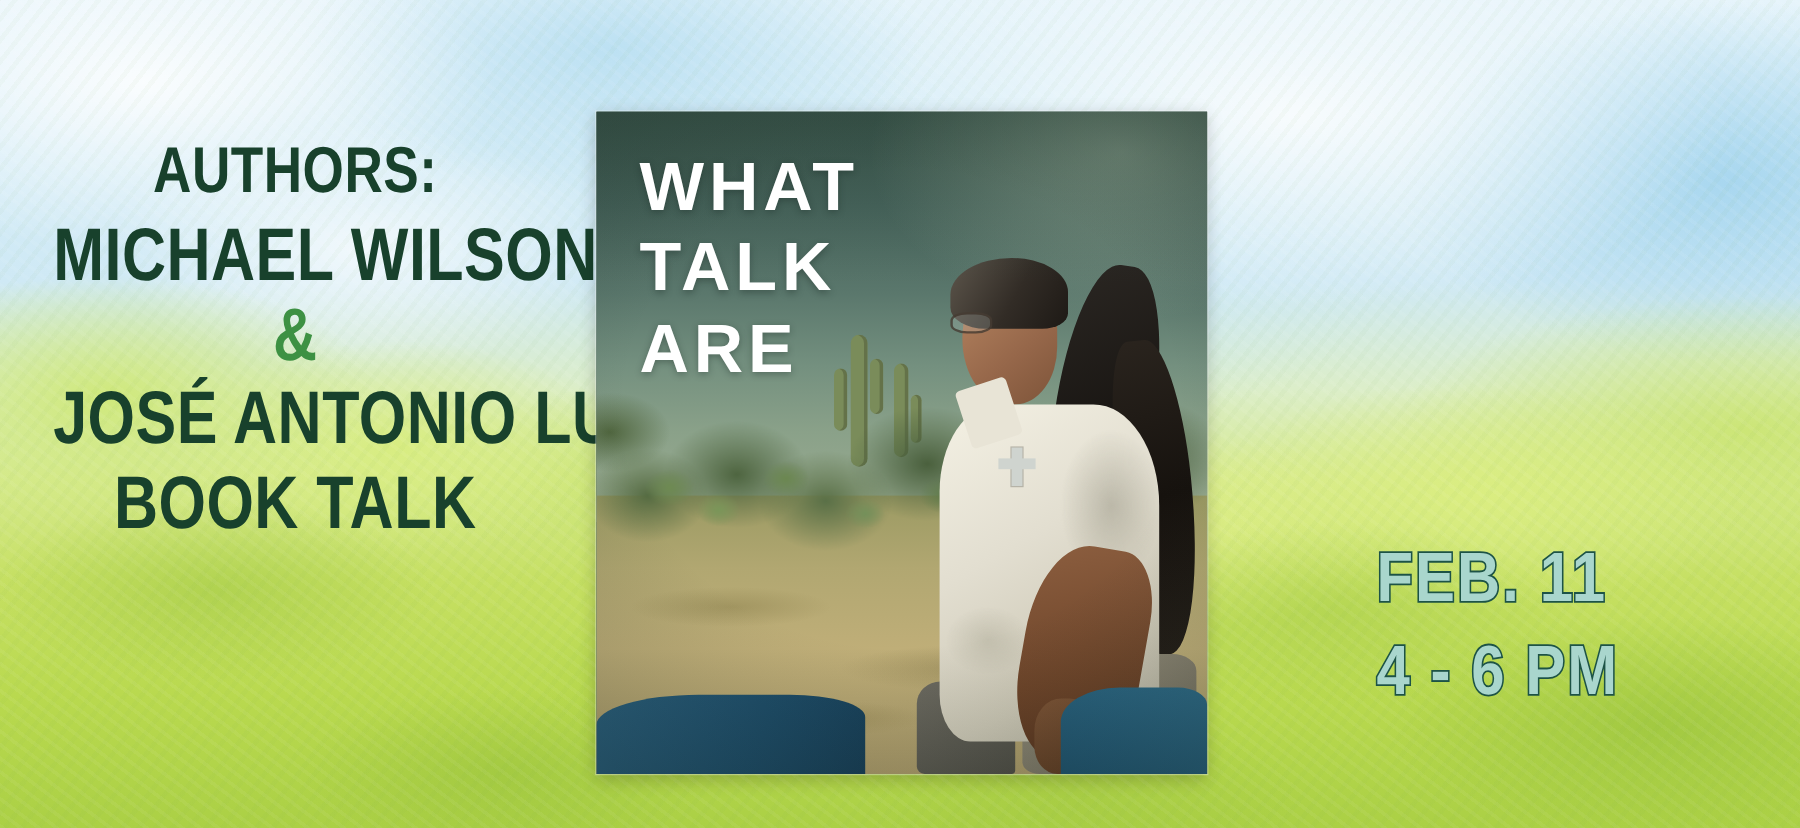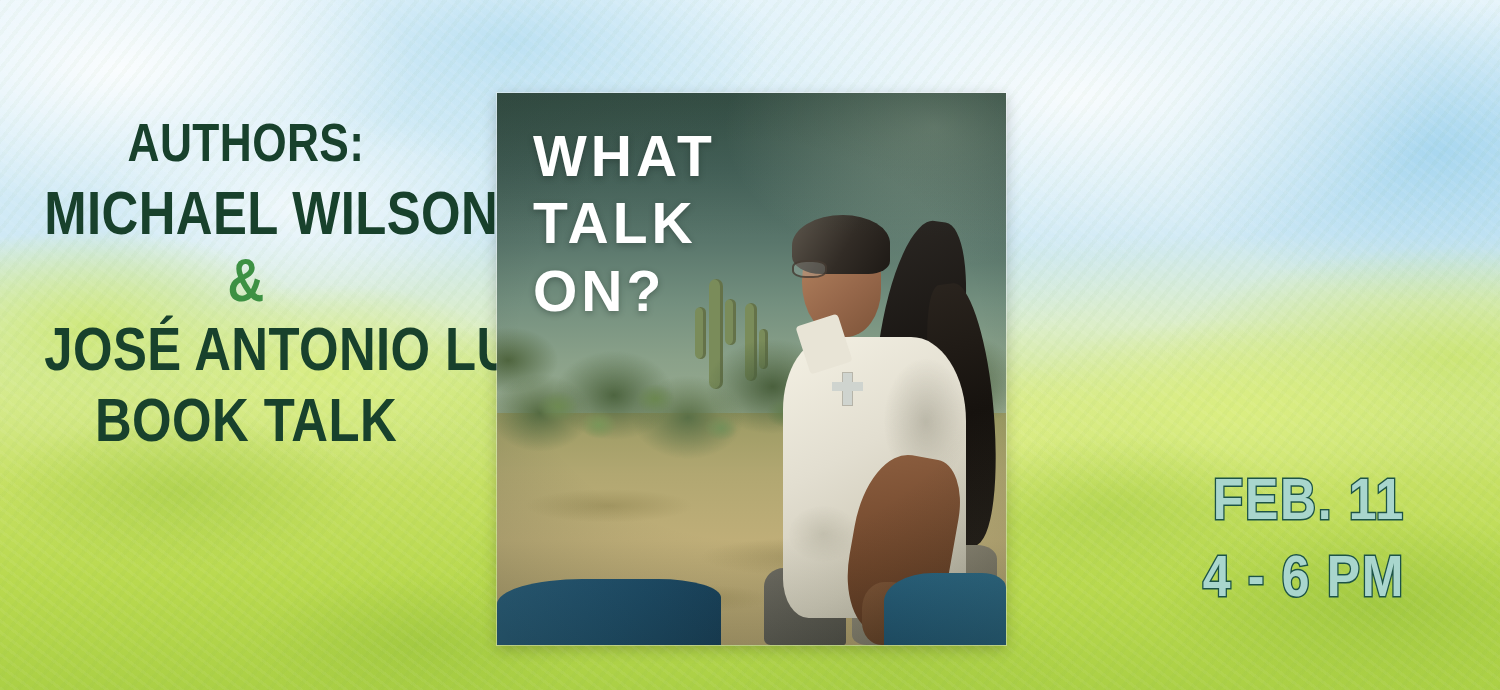--- a/index.html
+++ b/index.html
@@ -260,23 +260,23 @@
     font-size:57px;
     line-height:1.18;
     letter-spacing:4px;
     text-shadow:0 2px 6px rgba(20,35,28,.35);
   }
   .cover-text span { display:block; }
 
   
   .date-col {
     position:absolute;
-    right:74px; top:469px;
+    right:74px; top:452px;
     width:300px;
-    text-align:right;
+    text-align:left;
     z-index:5;
   }
   .dl {
     font-family:"Liberation Sans Narrow","Liberation Sans", sans-serif;
     font-weight:700;
     font-size:58px;
     line-height:1.02;
     letter-spacing:2px;
     color:#a9d6cd;
     text-transform:uppercase;
@@ -338,21 +338,21 @@
       <div class="p-hand"></div>
     </div>
 
     <div class="cv-blue-left"></div>
     <div class="cv-blue-right"></div>
     <div class="cv-grade"></div>
 
     <div class="cover-text">
       <span>WHAT</span>
       <span>TALK</span>
-      <span>ON?</span>
+      <span>ARE</span>
     </div>
   </div>
 
   <div class="date-col">
     <div class="dl">FEB. 11</div>
     <div class="dl dl-time">4 - 6 PM</div>
   </div>
 
 </div>
 

